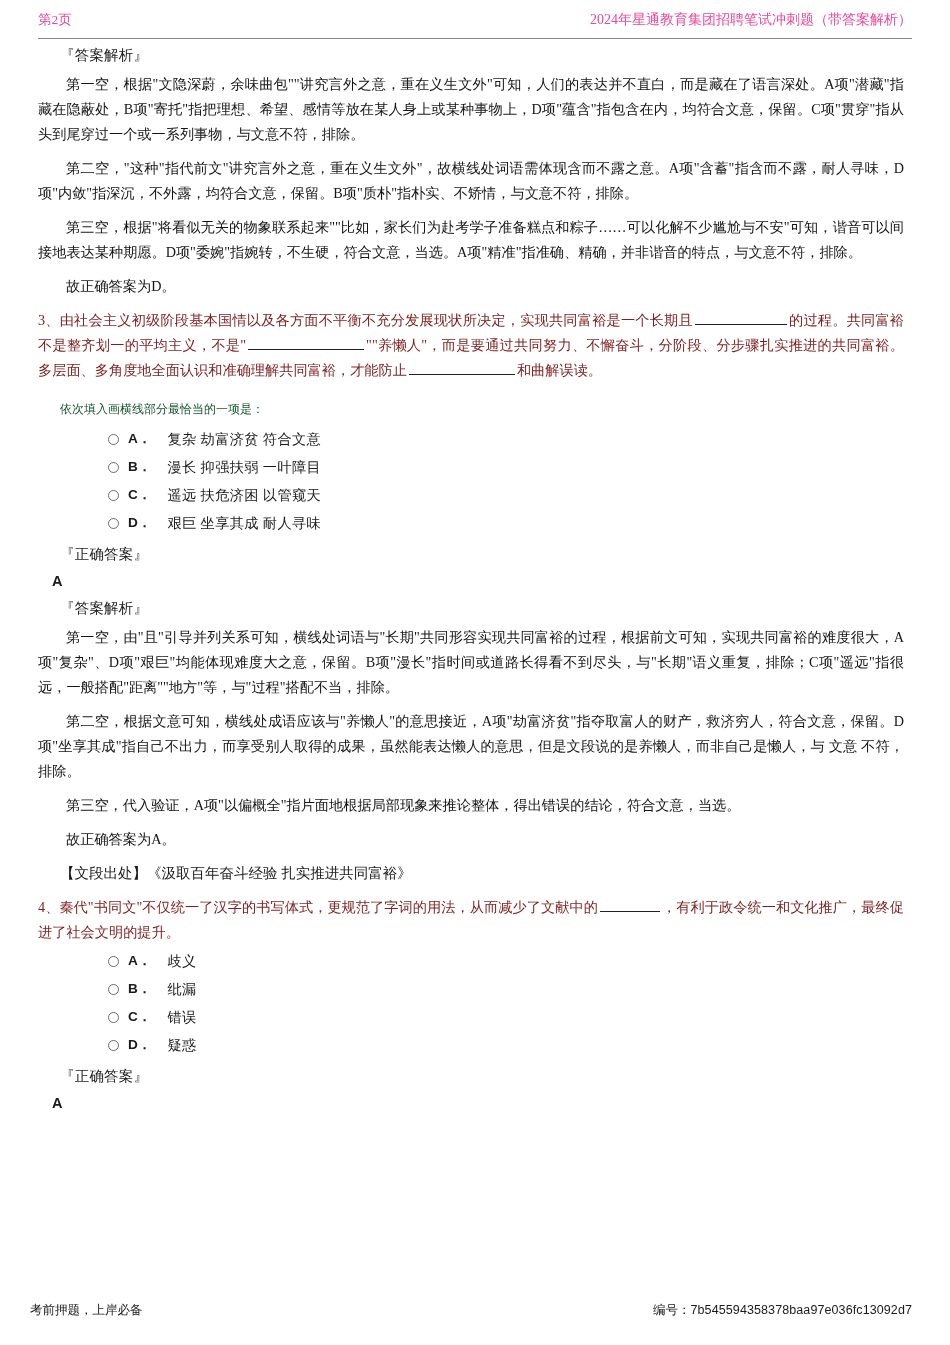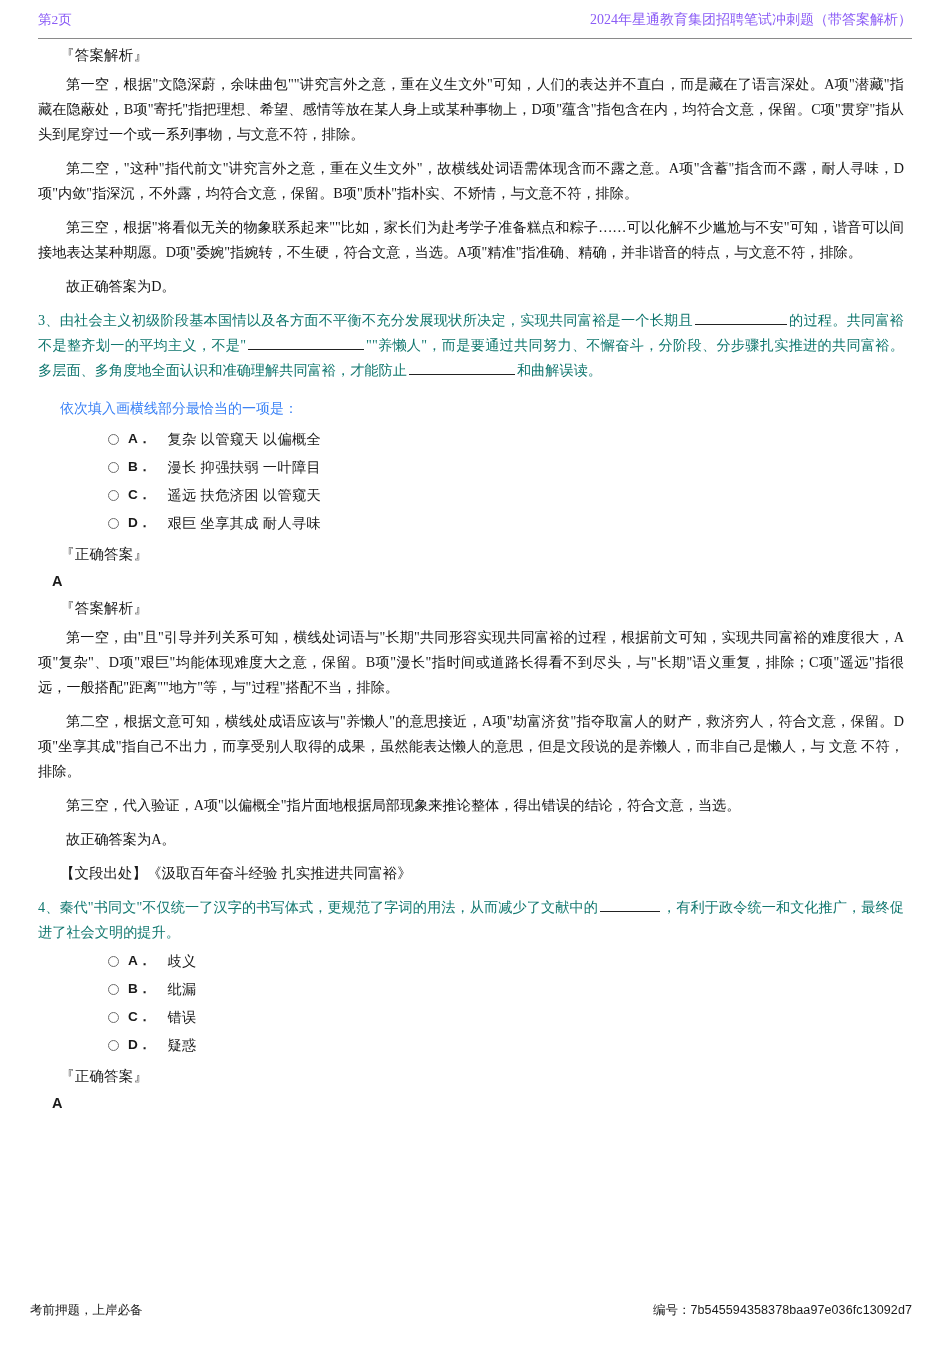--- a/index.html
+++ b/index.html
@@ -29,21 +29,21 @@
     top: 10px;
     left: 38px;
     right: 38px;
     height: 28px;
     border-bottom: 1px solid #8a8a8a;
     display: flex;
     align-items: flex-start;
     justify-content: space-between;
     font-size: 13.5px;
     line-height: 20px;
-    color: #8b5cf6;
+    color: #ec4899;
   }
   .header-left {
     white-space: nowrap;
   }
   .header-right {
     white-space: nowrap;
     font-size: 14px;
   }
 
   
@@ -81,28 +81,28 @@
     text-indent: 28px;
     color: #141414;
   }
 
   .qtext {
     font-size: 14.2px;
     line-height: 25px;
     text-align: justify;
     margin: 0 0 6px 0;
     text-indent: 0;
-    color: #0f766e;
+    color: #7f1d1d;
   }
 
   .prompt {
-    font-size: 14px;
+    font-size: 12px;
     line-height: 24px;
     margin: 14px 0 8px 22px;
-    color: #3b82f6;
+    color: #14532d;
     font-family: Liberation Serif, serif;
   }
 
   .source-line {
     font-size: 14.5px;
     line-height: 24px;
     margin: 0 0 10px 22px;
   }
 
   .blank {
@@ -191,21 +191,21 @@
 
     <div class="block">
       <div class="qtext"><span>3、由社会主义初级阶段基本国情以及各方面不平衡不充分发展现状所决定，实现共同富裕是一个长期且</span><span class="blank w1"></span><span>的过程。共同富裕不是整齐划一的平均主义，不是"</span><span class="blank w2"></span><span>""养懒人"，而是要通过共同努力、不懈奋斗，分阶段、分步骤扎实推进的共同富裕。多层面、多角度地全面认识和准确理解共同富裕，才能防止</span><span class="blank w3"></span><span>和曲解误读。</span></div>
 
       <div class="prompt">依次填入画横线部分最恰当的一项是：</div>
 
       <div class="options">
         <div class="option">
           <span class="radio"></span>
           <span class="opt-key">A．</span>
-          <span class="opt-text">复杂 以管窥天 以偏概全</span>
+          <span class="opt-text">复杂 劫富济贫 符合文意</span>
         </div>
         <div class="option">
           <span class="radio"></span>
           <span class="opt-key">B．</span>
           <span class="opt-text">漫长 抑强扶弱 一叶障目</span>
         </div>
         <div class="option">
           <span class="radio"></span>
           <span class="opt-key">C．</span>
           <span class="opt-text">遥远 扶危济困 以管窥天</span>

